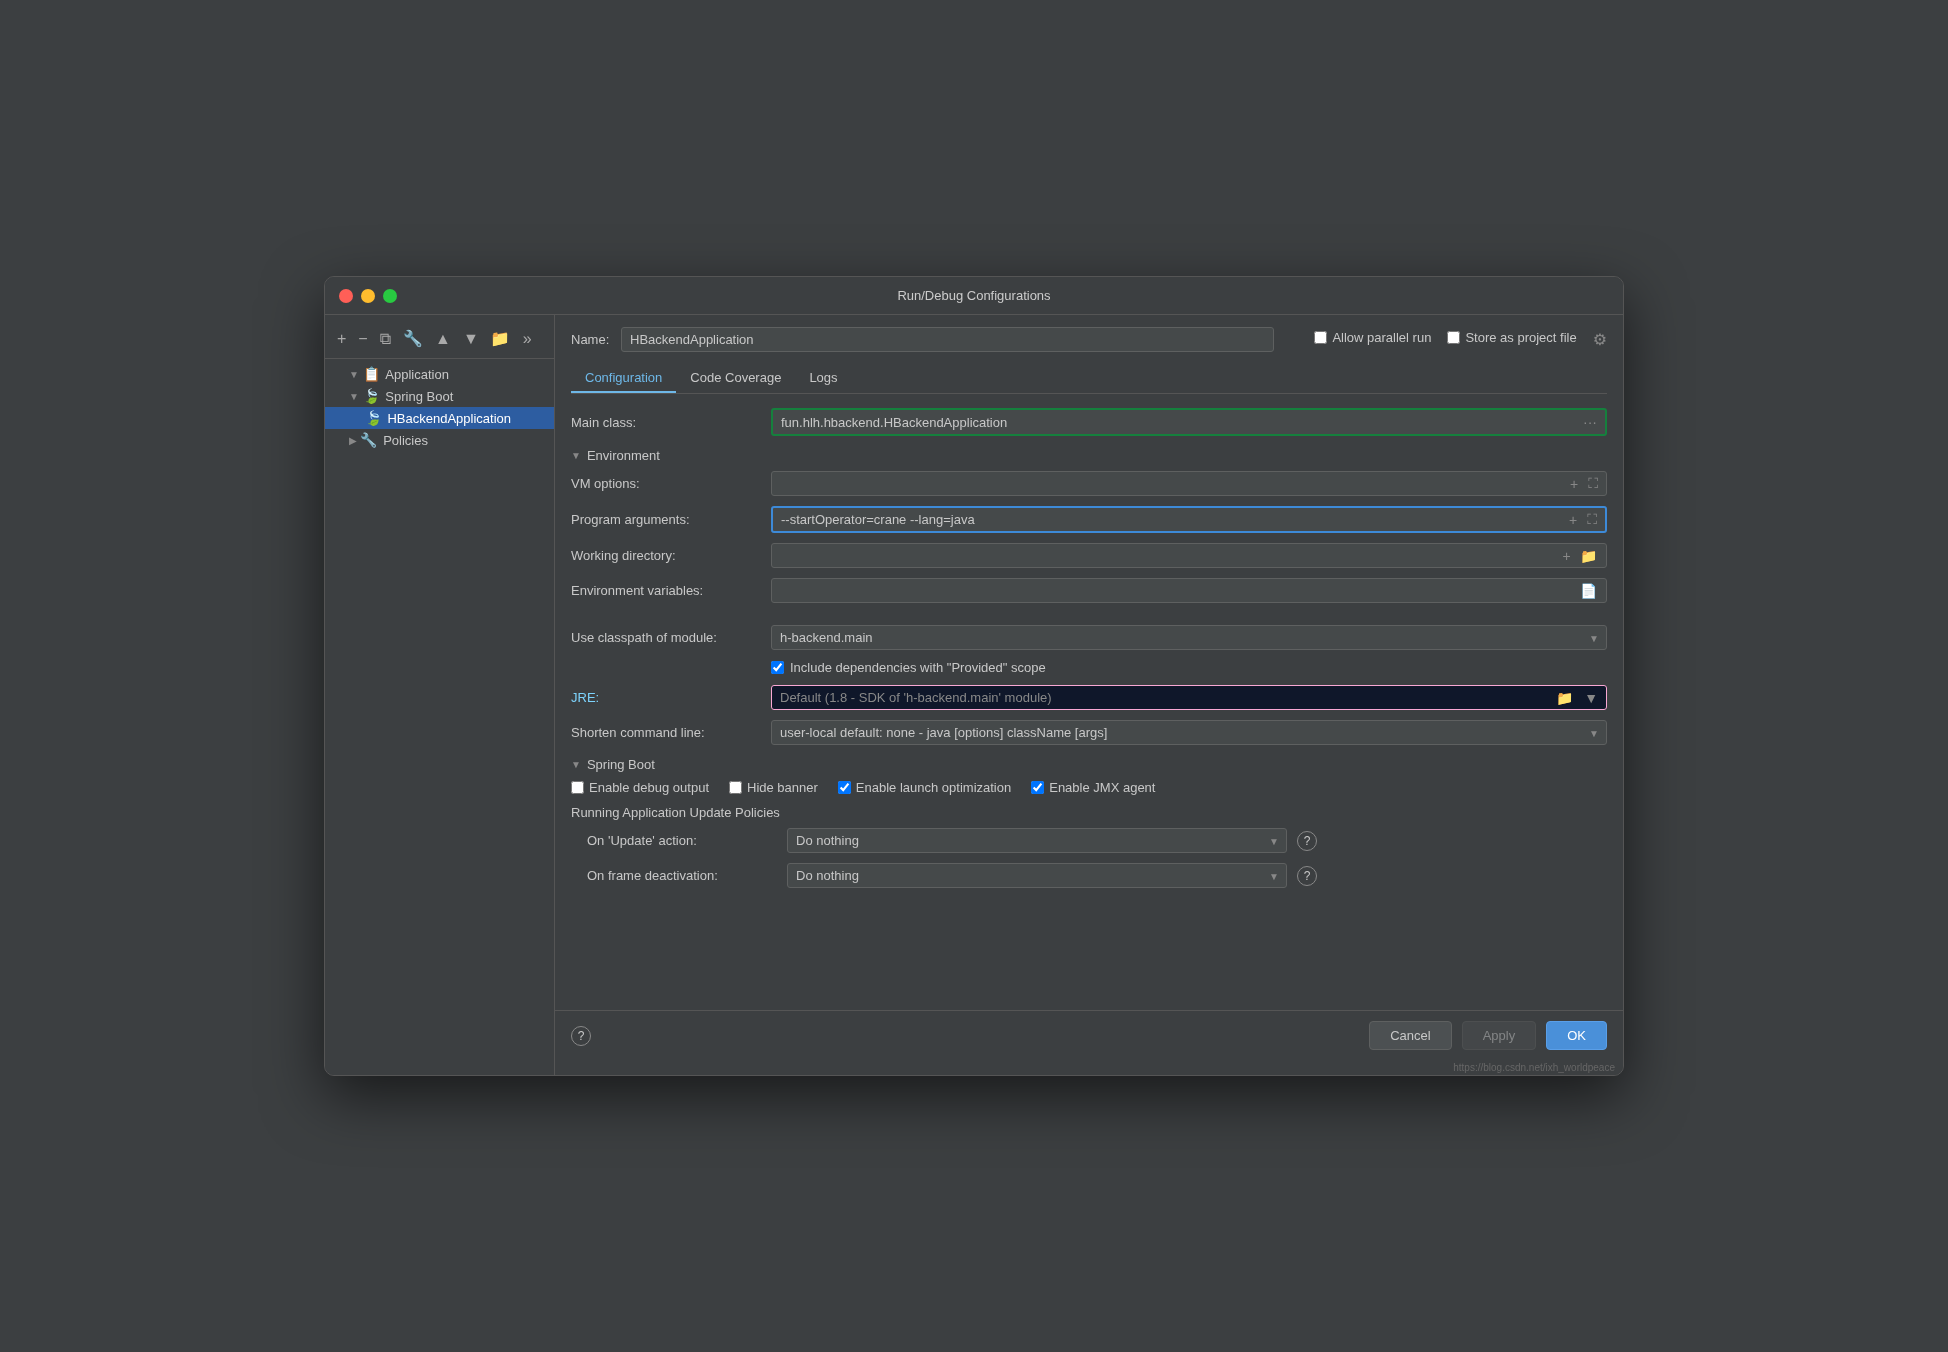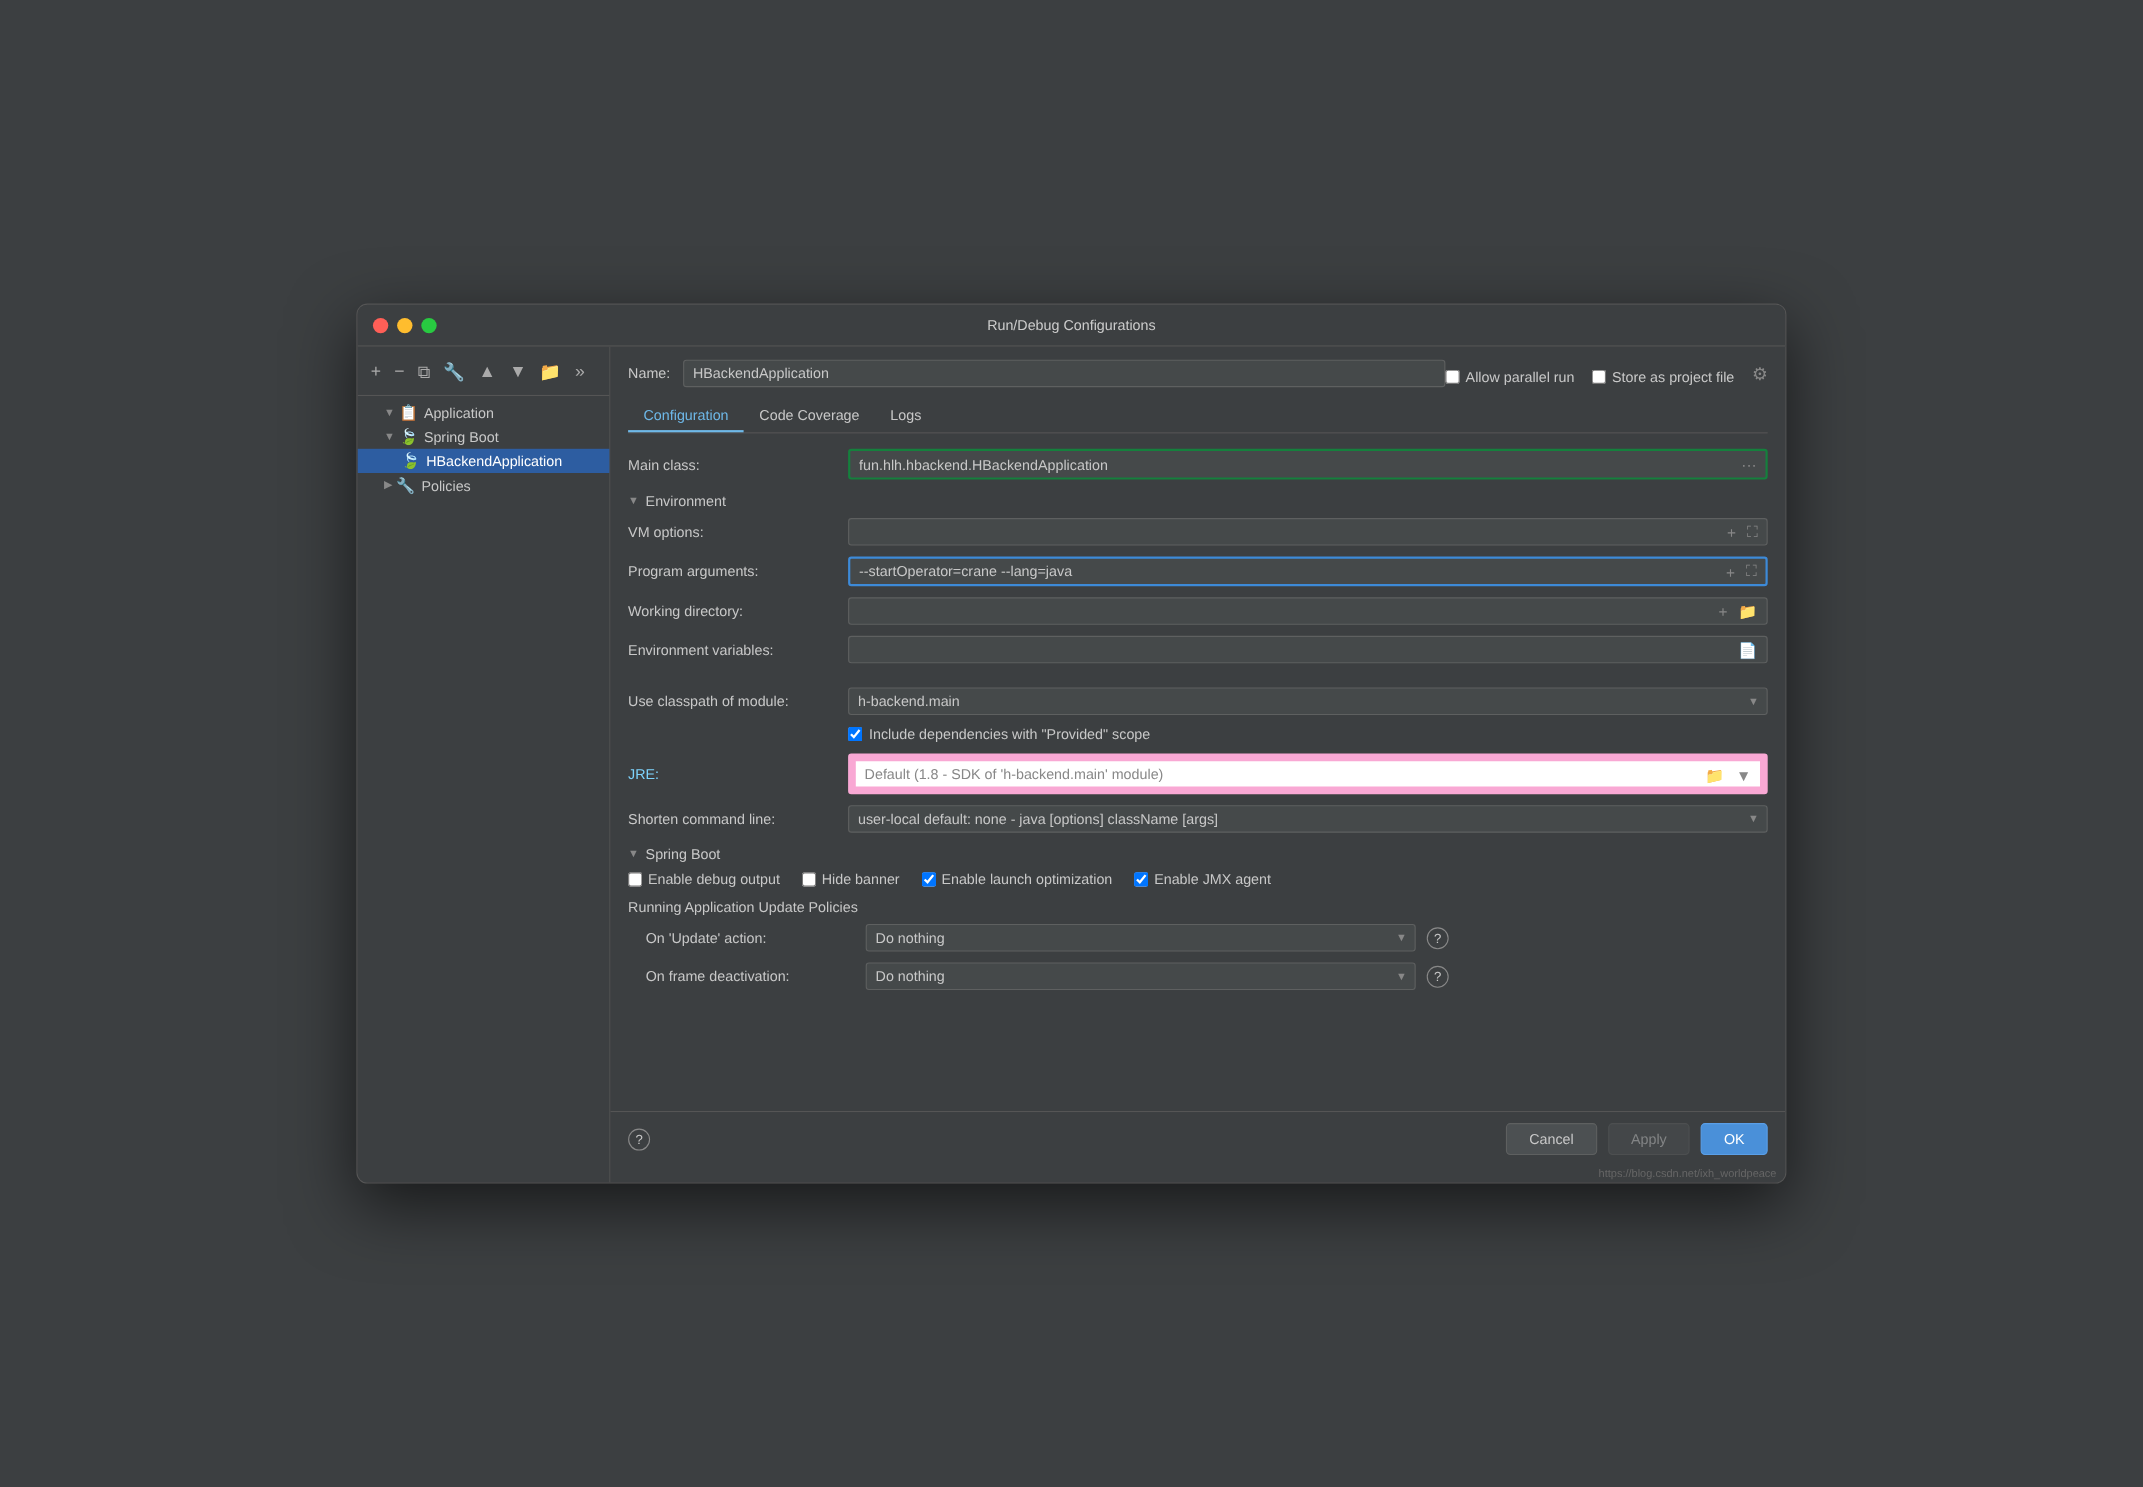--- a/index.html
+++ b/index.html
@@ -114,23 +114,24 @@
       background: #45494a;
       border: 1px solid #5e6060;
       color: #c8c8c8;
       padding: 4px 8px;
       border-radius: 3px;
       font-size: 13px;
       outline: none;
     }
     .header-right {
       display: flex;
-      align-items: flex-end;
+      align-items: flex-start;
       gap: 16px;
       margin-left: auto;
+      padding-left: 40px;
     }
     .checkbox-label {
       display: flex;
       align-items: center;
       gap: 5px;
       color: #c8c8c8;
       font-size: 13px;
       cursor: pointer;
     }
     .checkbox-label input[type="checkbox"] {
@@ -359,23 +360,23 @@
       margin-bottom: 10px;
     }
     .jre-label {
       color: #7dd3fc;
       font-size: 13px;
       min-width: 200px;
     }
     .jre-input-wrap {
       flex: 1;
       display: flex;
-      align-items: flex-end;
-      background: #ffffff;
-      border: 7px solid #f9a8d4;
+      align-items: center;
+      background: #0f172a;
+      border: 1px solid #f9a8d4;
       border-radius: 3px;
     }
     .jre-input-wrap input {
       flex: 1;
       background: transparent;
       border: none;
       color: #888;
       padding: 4px 8px;
       font-size: 13px;
       outline: none;

